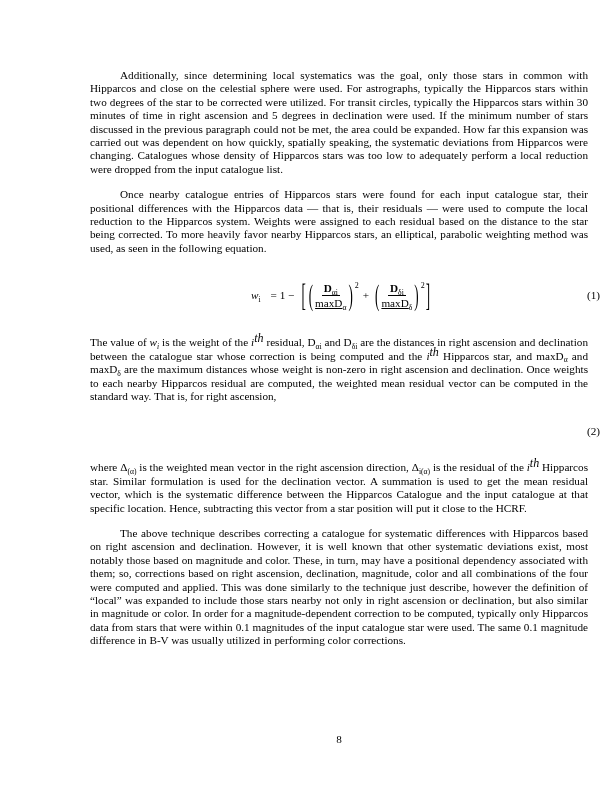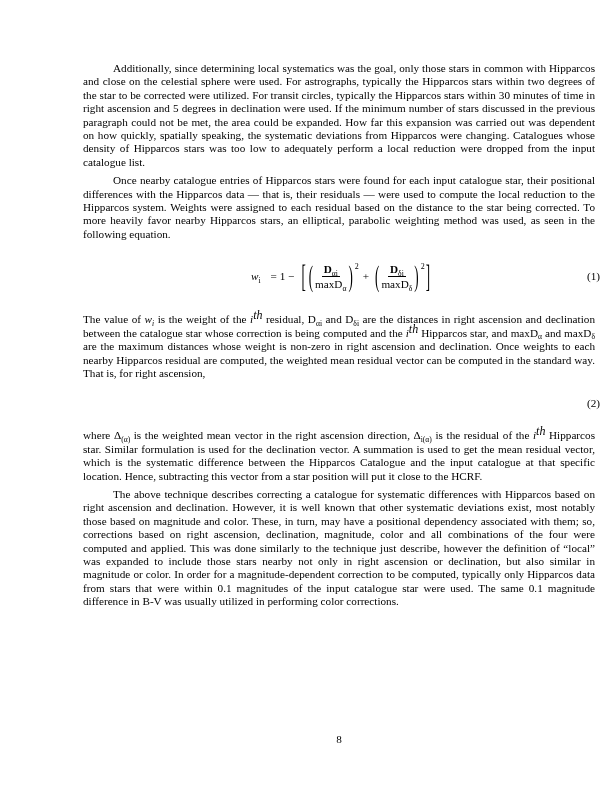--- a/index.html
+++ b/index.html
@@ -15,21 +15,21 @@
     background: #ffffff;
     overflow: hidden;
   }
   .text-block {
     position: absolute;
     left: 78px; top: 57px; width: 522px;
     font-size: 11.2px;
     line-height: 13.4px;
     text-align: justify;
   }
-  p.para { margin: 5px; }
+  p.para { margin: 12px; }
   p.para.indent { text-indent: 30px; }
   .it { font-style: italic; }
   sub {
     font-size: 7.6px; line-height: 0;
     vertical-align: baseline; position: relative; top: 2.6px;
   }
   sup {
     font-size: 12px; line-height: 0;
     vertical-align: baseline; position: relative; top: -4.2px;
   }
@@ -47,21 +47,21 @@
   .eqbody .tok { margin: 0 5px; white-space: nowrap; }
   .frac {
     display: inline-flex;
     flex-direction: column;
     align-items: center;
     vertical-align: middle;
     margin: 15px 1px;
     line-height: 12px;
   }
   .frac .fnum { display: block; border-bottom: 1px solid #000; padding: 0 2px 1px 2px; text-align: center; }
-  .frac .fden { display: block; padding-top: 1px; text-align: center; }
+  .frac .fden { display: block; padding-top: 1px; text-align: center; text-decoration: underline; }
   .lparen, .rparen {
     display: inline-block;
     font-size: 13px;
     transform: scaleY(2.2);
     margin: 0 1px;
   }
   .lbrack, .rbrack {
     display: inline-block;
     font-size: 13px;
     transform: scaleY(2.5);

